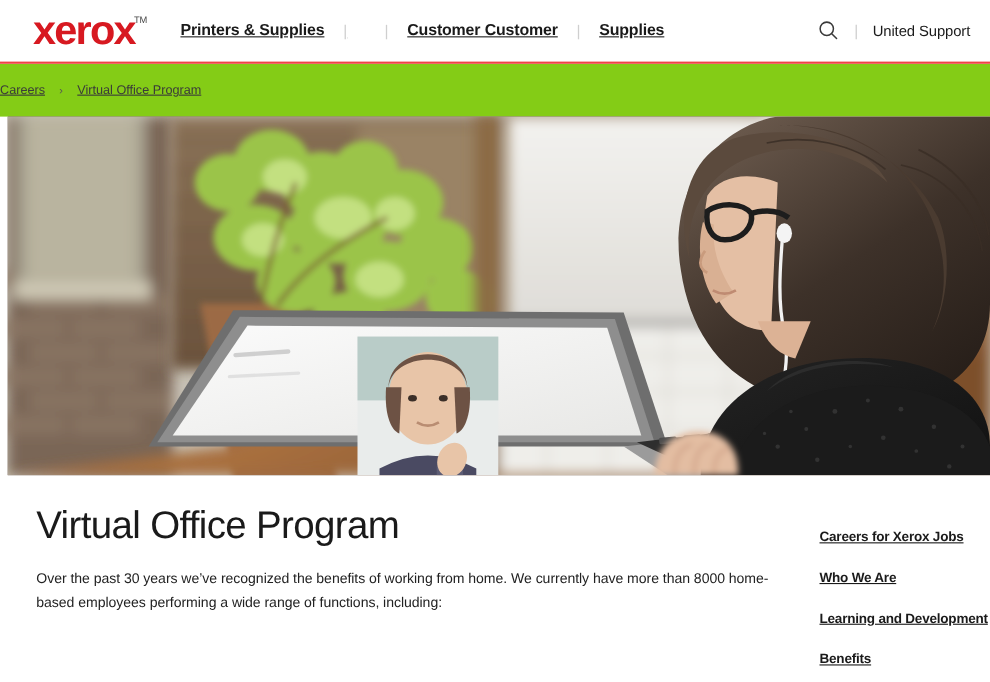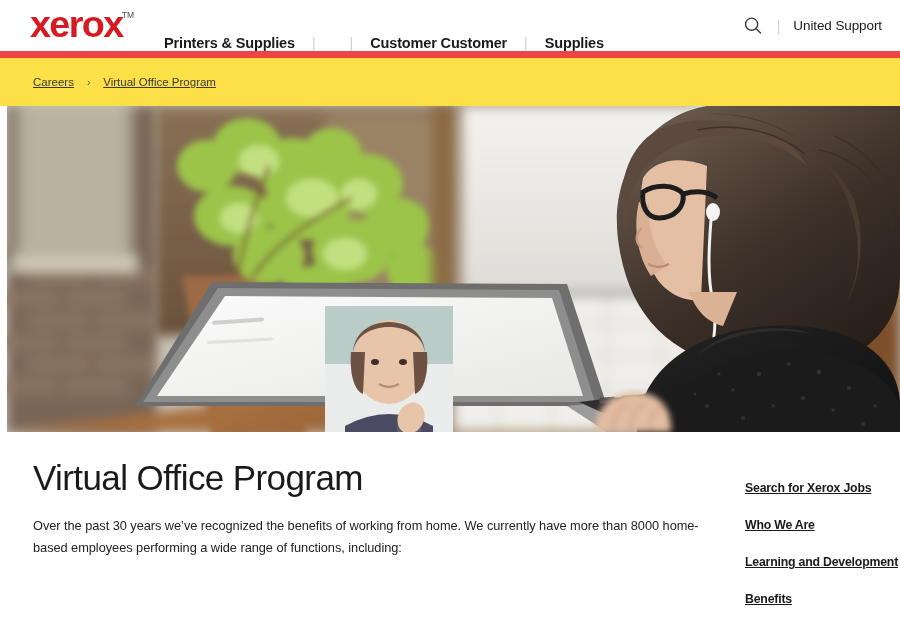--- a/index.html
+++ b/index.html
@@ -11,21 +11,21 @@
     font-family: "Liberation Sans", sans-serif;
     color: #1f1f1f;
     -webkit-font-smoothing: antialiased;
   }
 
   
   .header {
     position: relative;
     height: 58px;
     background: #ffffff;
-    border-bottom: 7px solid #ef4444;
+    border-bottom: 2px solid #ef4444;
     display: flex;
     align-items: center;
     padding: 0 18px 0 30px;
   }
   .logo-wrap {
     display: flex;
     align-items: flex-start;
     margin-right: 30px;
     cursor: pointer;
     line-height: 1;
@@ -46,23 +46,24 @@
     font-weight: normal;
     color: #4a4a4a;
     margin-left: 1px;
     margin-top: 2px;
     letter-spacing: 0;
     line-height: 1;
   }
 
   .mainnav {
     display: flex;
-    align-items: flex-end;
+    align-items: center;
     flex: 1;
     height: 100%;
+    text-decoration: underline;
   }
   .nav-link {
     font-size: 14.5px;
     font-weight: bold;
     color: #1a1a1a;
     text-decoration: none;
     white-space: nowrap;
     cursor: pointer;
     letter-spacing: -0.15px;
   }
@@ -97,22 +98,21 @@
     white-space: nowrap;
     cursor: pointer;
     letter-spacing: -0.1px;
   }
 
   
   .breadcrumb {
     height: 48px;
     display: flex;
     align-items: center;
-    padding-left: 33px;
-    background: #fde047;
+    background: #84cc16;
     text-align: center;
   }
   .crumb {
     font-size: 11.5px;
     color: #3a3a3a;
     text-decoration: underline;
     cursor: pointer;
     white-space: nowrap;
   }
   .crumb-arrow {
@@ -463,19 +463,19 @@
 </div>
 
 <div class="content">
 
   <div class="col-main">
     <h1 class="page-title">Virtual Office Program</h1>
     <p class="body-text">Over the past 30 years we’ve recognized the benefits of working from home. We currently have more than 8000 home-based employees performing a wide range of functions, including:</p>
   </div>
 
   <div class="col-side">
-    <a class="side-link">Search for Xerox Jobs</a>
+    <a class="side-link">Careers for Xerox Jobs</a>
     <a class="side-link">Who We Are</a>
     <a class="side-link">Learning and Development</a>
     <a class="side-link">Benefits</a>
   </div>
 
 </div>
 
 </body></html>

